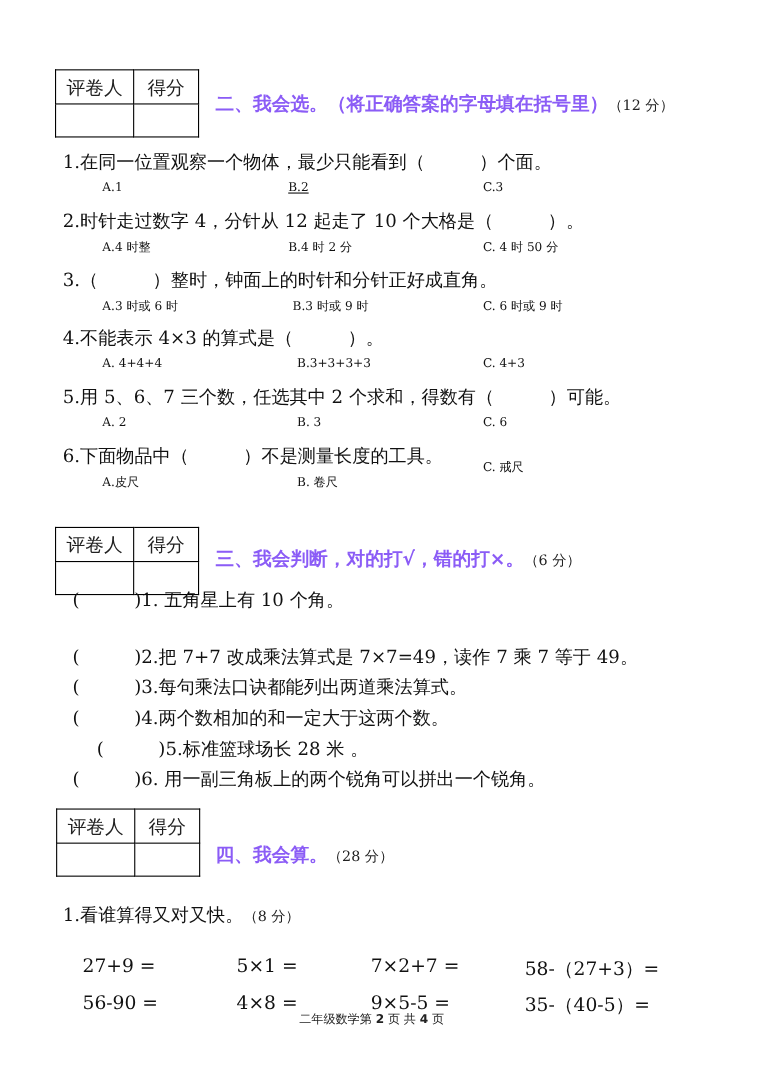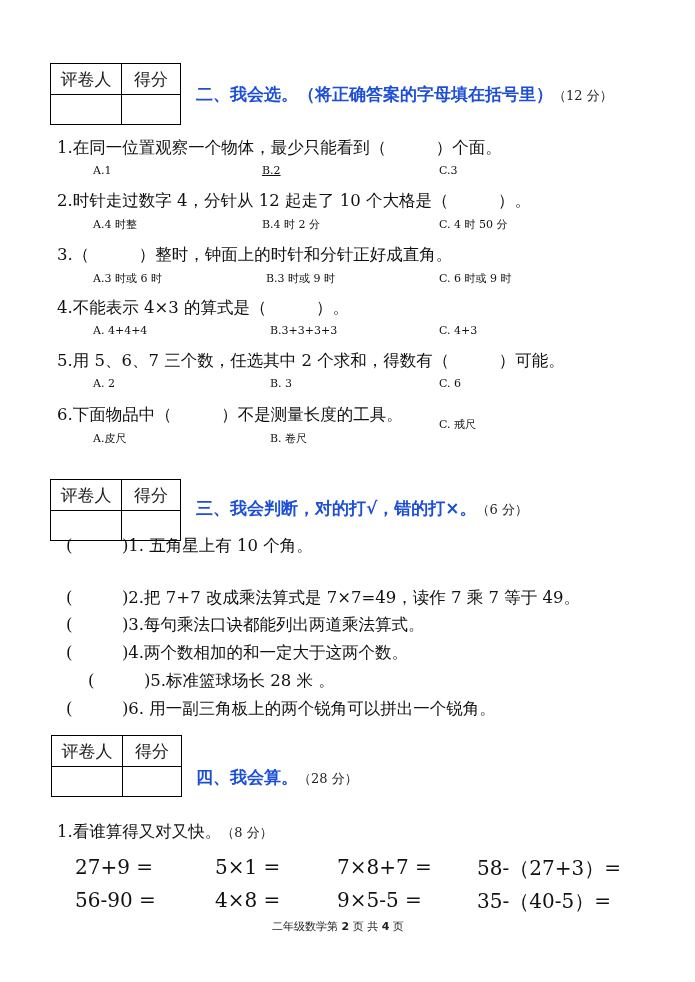--- a/index.html
+++ b/index.html
@@ -6,25 +6,25 @@
     body { width: 695px; height: 982px; position: relative; overflow: hidden;
            font-family: "DejaVu Serif", "Liberation Serif", serif; color: #111; }
     .abs { position: absolute; white-space: nowrap; }
     .grade-table { position: absolute; border-collapse: collapse; }
     .grade-table td { border: 1.5px solid #000; padding: 0; text-align: center;
                       font-size: 17px; color: #222; }
     .grade-table .hd { height: 31px; }
     .grade-table .bd { height: 30px; }
     .grade-table .c1 { width: 70px; }
     .grade-table .c2 { width: 58px; }
-    .sec-title { font-family: "DejaVu Sans", "Liberation Sans", sans-serif; font-weight: bold; font-size: 17px; color: #1d4ed8; }
+    .sec-title { font-family: "DejaVu Sans", "Liberation Sans", sans-serif; font-weight: bold; font-size: 17px; color: #8b5cf6; }
     .sec-pts { font-size: 13px; font-weight: normal; font-family: "DejaVu Serif", serif; color: #222; }
     .q { font-size: 16.5px; }
     .opt { font-size: 11px; }
-    .calc { font-size: 20px; }
+    .calc { font-size: 17px; margin-top: 14px; }
     .footer { font-size: 11px; color: #222; }
     .footer b { font-family: "DejaVu Sans", sans-serif; }
   </style>
 </head>
 <body>
 
 <table class="grade-table" style="left:50px; top:63px;">
   <tbody>
       <tr class="hd">
     <td class="c1">评卷人</td>
@@ -108,21 +108,21 @@
 <div class="abs" style="left:196px; top:766px;">
   <span class="sec-title">四、我会算。</span><span class="sec-pts">（28 分）</span>
 </div>
 
 <div class="abs q" style="left:57px; top:821px;">
   <span>1.看谁算得又对又快。</span><span class="sec-pts">（8 分）</span>
 </div>
 
 <div class="abs calc" style="left:75px; top:855px;">27+9 =</div>
 <div class="abs calc" style="left:215px; top:855px;">5×1 =</div>
-<div class="abs calc" style="left:337px; top:855px;">7×8+7 =</div>
+<div class="abs calc" style="left:337px; top:855px;">7×2+7 =</div>
 <div class="abs calc" style="left:477px; top:855px;">58-（27+3）=</div>
 
 <div class="abs calc" style="left:75px; top:888px;">56-90 =</div>
 <div class="abs calc" style="left:215px; top:888px;">4×8 =</div>
 <div class="abs calc" style="left:337px; top:888px;">9×5-5 =</div>
 <div class="abs calc" style="left:477px; top:888px;">35-（40-5）=</div>
 
 <div class="abs footer" style="left:272px; top:919px;">
   <span>二年级数学第</span>
   <b>2</b>

